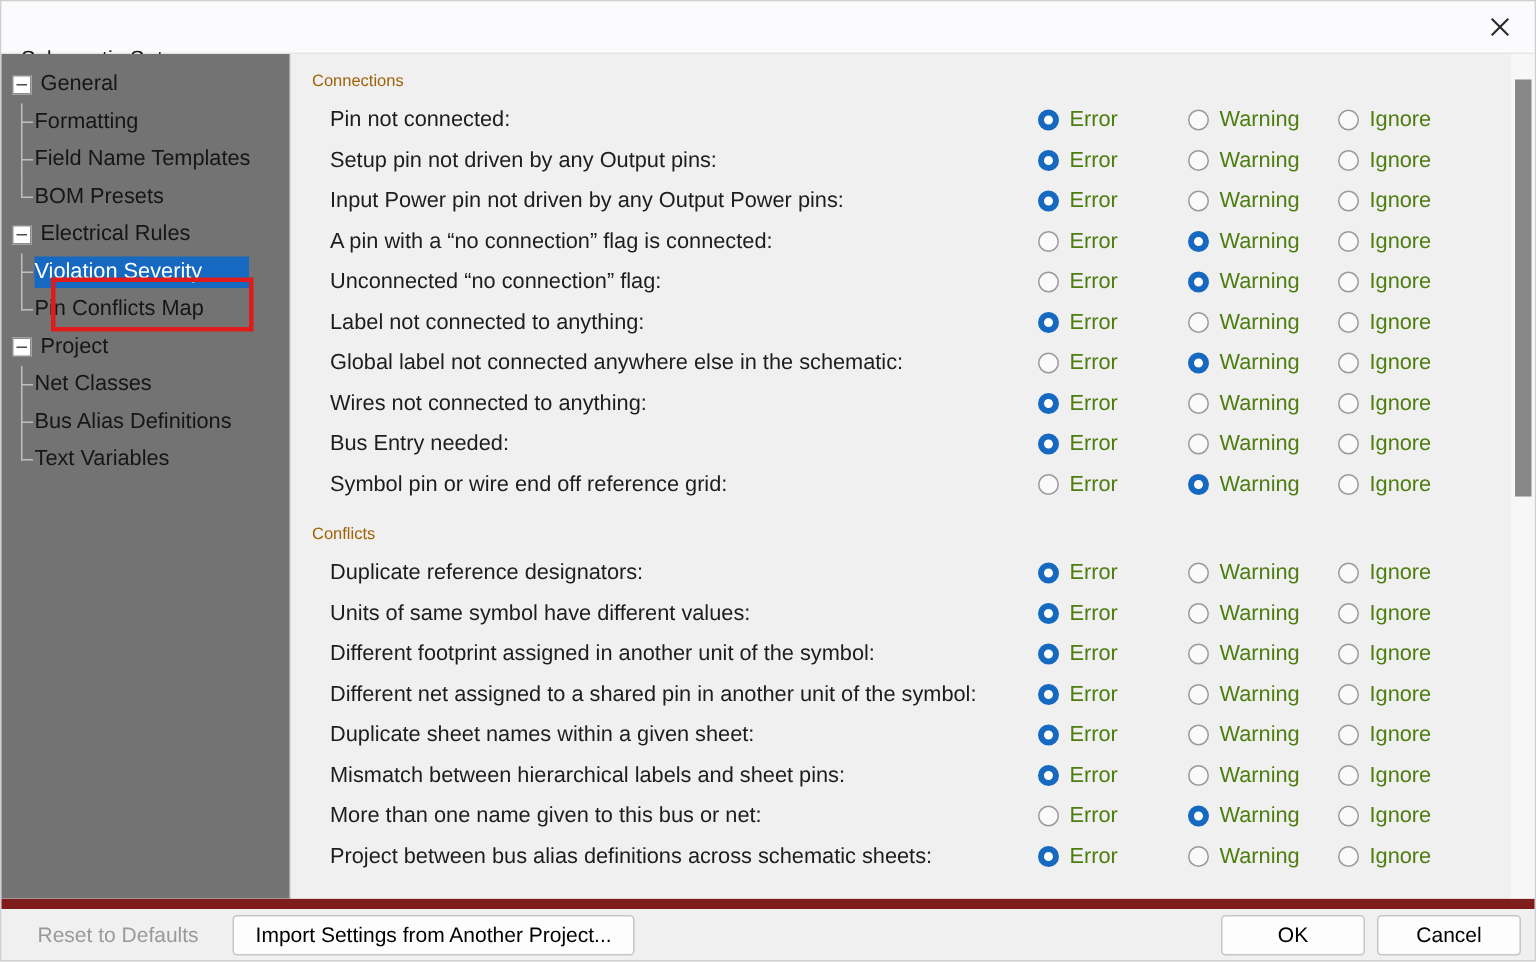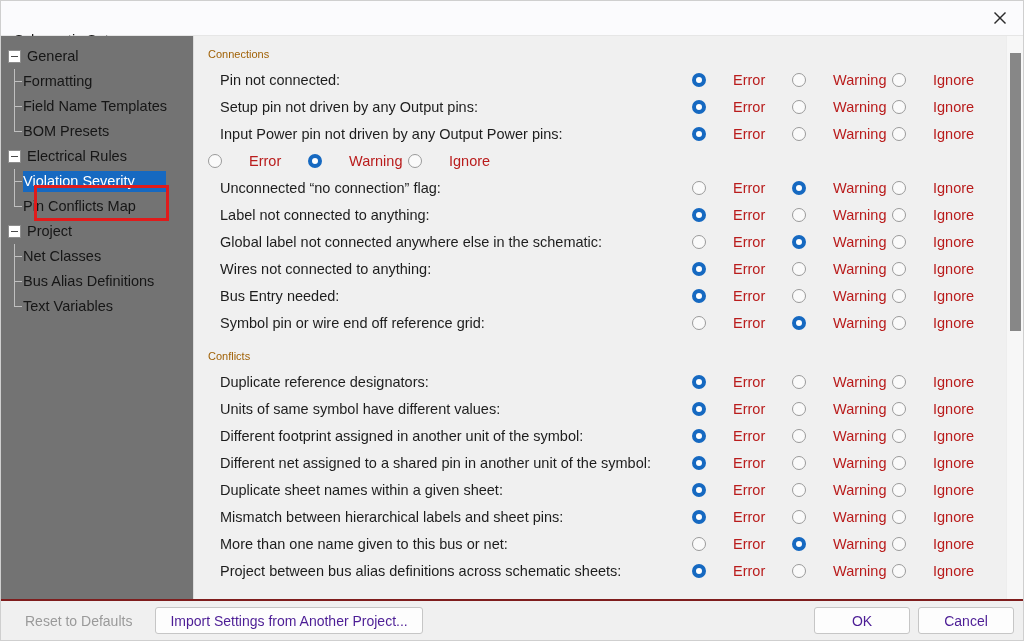--- a/index.html
+++ b/index.html
@@ -230,23 +230,22 @@
     flex: 0 0 auto;
     position: relative;
   }
   .radio-opt.checked .dot {
     border: 4px solid #1669c1;
     background: #ffffff;
     box-shadow: 0 0 0 0px #1669c1;
   }
   .radio-opt .rlabel {
     font-size: 14.5px;
-    color: #b91c1c;
+    color: #4d7c0f;
     line-height: 14px;
-    margin-left: 20px;
   }
 
   
   .scrollbar {
     position: absolute;
     right: 0;
     top: 0;
     bottom: 0;
     width: 17px;
     background: #f7f7f7;
@@ -261,30 +260,30 @@
     height: 278px;
     background: #878787;
     border-radius: 0px;
   }
 
   
   .footer {
     height: 41px;
     min-height: 41px;
     background: #f0f0f0;
-    border-top: 2px solid #7f1d1d;
+    border-top: 7px solid #7f1d1d;
     display: flex;
     align-items: center;
     padding: 0 9px;
     box-sizing: border-box;
   }
   .btn {
     font-family: "Liberation Sans", sans-serif;
     font-size: 14px;
-    color: #4c1d95;
+    color: #000000;
     background: #fdfdfd;
     border: 1px solid #c6c6c6;
     border-radius: 3px;
     height: 27px;
     padding: 0 14px;
     display: inline-flex;
     align-items: center;
     justify-content: center;
     cursor: default;
     white-space: nowrap;
@@ -418,20 +417,21 @@
                   <span class="dot"></span>
                   <span class="rlabel">Warning</span>
                 </div>
                 <div class="radio-opt">
                   <span class="dot"></span>
                   <span class="rlabel">Ignore</span>
                 </div>
               </div>
             </div>
             <div class="rule-row">
+              <div class="rule-label">A pin with a “no connection” flag is connected:</div>
               <div class="rule-options">
                 <div class="radio-opt">
                   <span class="dot"></span>
                   <span class="rlabel">Error</span>
                 </div>
                 <div class="radio-opt checked">
                   <span class="dot"></span>
                   <span class="rlabel">Warning</span>
                 </div>
                 <div class="radio-opt">

